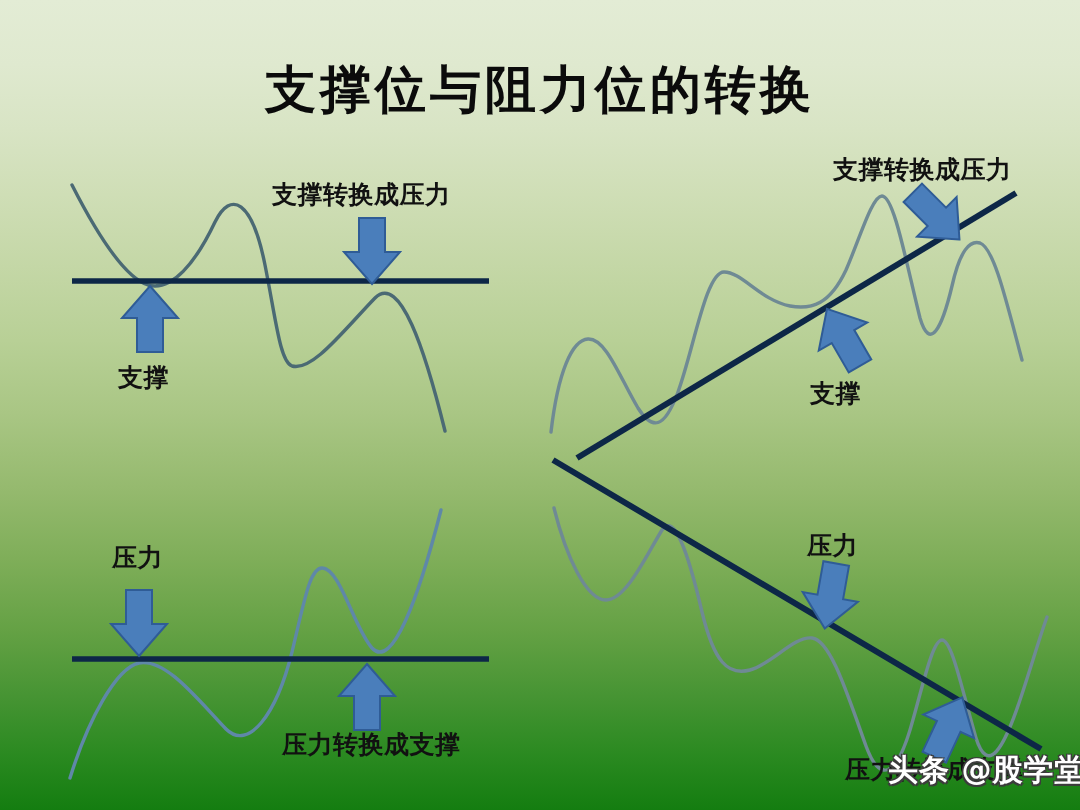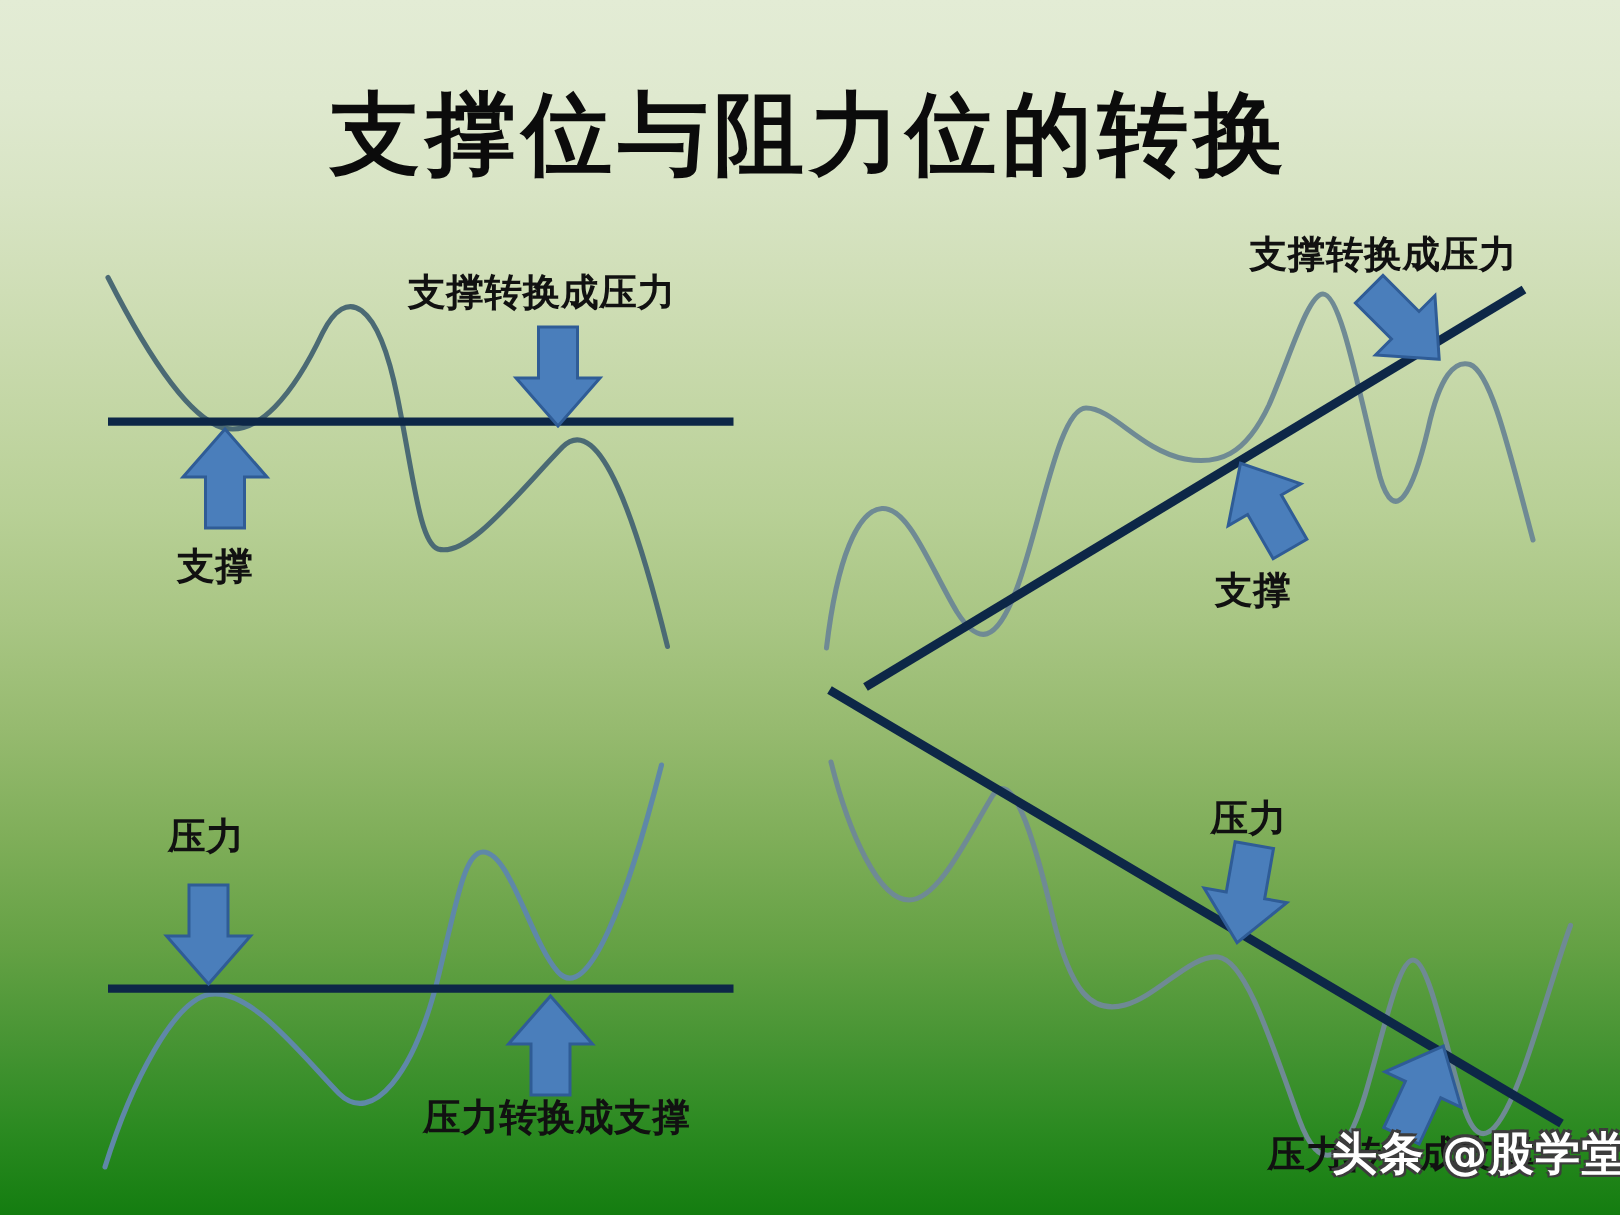--- a/index.html
+++ b/index.html
@@ -40,21 +40,21 @@
     color: #111111;
     font-weight: bold;
     white-space: nowrap;
     letter-spacing: 0.5px;
   }
   #page-title {
     left: 0;
     top: 54px;
     width: 1080px;
     text-align: center;
-    font-size: 60px;
+    font-size: 51px;
     line-height: 72px;
     letter-spacing: 4px;
     color: #0b0b0b;
   }
   .note { font-size: 25px; line-height: 30px; }
   #note-tl-conv   { left: 272px; top: 180px; }
   #note-tl-sup    { left: 118px; top: 363px; }
   #note-bl-res    { left: 112px; top: 543px; }
   #note-bl-conv   { left: 282px; top: 730px; }
   #note-tr-conv   { left: 833px; top: 155px; }

